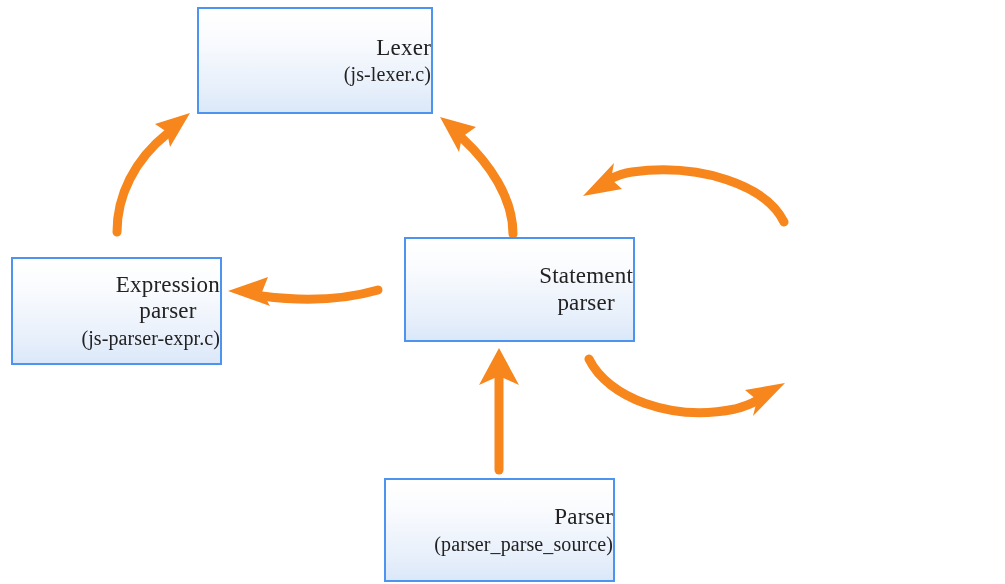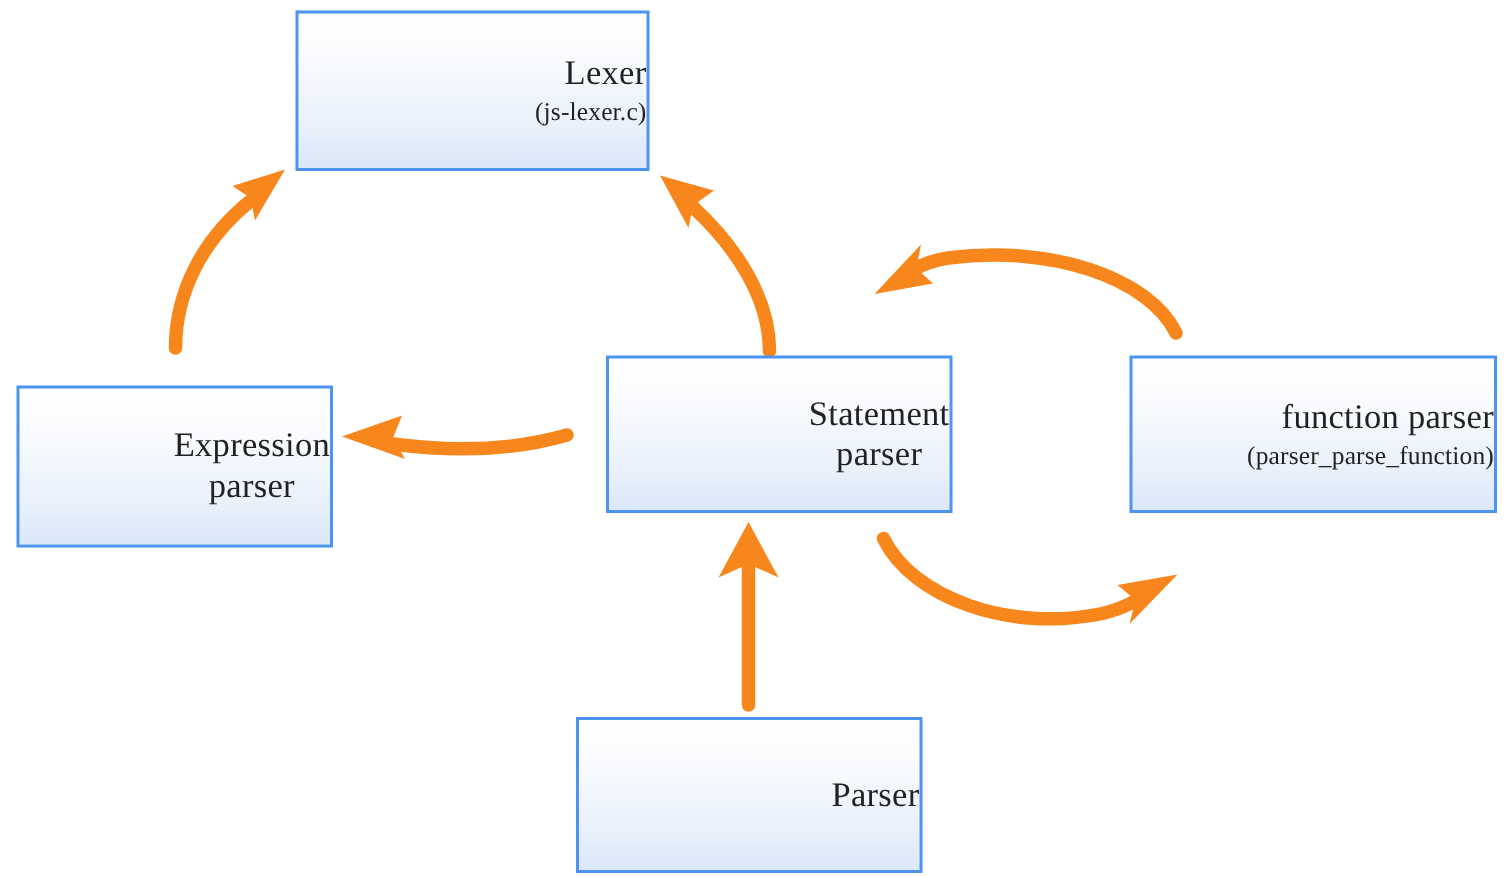--- a/index.html
+++ b/index.html
@@ -35,21 +35,21 @@
     color: #222222;
     line-height: 1.16;
     font-family: Liberation Serif, serif;
   }
   .node .title {
     font-size: 23px;
     letter-spacing: 0.2px;
     white-space: pre-line;
   }
   .node .sub {
-    font-size: 17px;
+    font-size: 20px;
     letter-spacing: 0.1px;
     margin-top: 2px;
   }
   
   #node-lexer        { left: 197px; top: 7px;   width: 236px; height: 107px; }
   #node-expression   { left: 11px;  top: 227px; width: 211px; height: 108px; margin-top: 30px; }
   #node-statement    { left: 404px; top: 237px; width: 231px; height: 105px; }
   #node-function     { left: 753px; top: 237px; width: 245px; height: 105px; }
   #node-parser       { left: 384px; top: 478px; width: 231px; height: 104px; }
 </style>
@@ -98,29 +98,27 @@
   </svg>
 
   <div class="node" id="node-lexer">
     <div class="title">Lexer</div>
     <div class="sub">(js-lexer.c)</div>
   </div>
 
   <div class="node" id="node-expression">
     <div class="title">Expression
 parser</div>
+    <div class="sub">(js-parser-expr.c)</div>
   </div>
 
   <div class="node" id="node-statement">
     <div class="title">Statement
 parser</div>
   </div>
 
-  <div class="node" id="node-function">
-    <div class="title">function parser</div>
-    <div class="sub">(parser_parse_function)</div>
-  </div>
 
   <div class="node" id="node-parser">
     <div class="title">Parser</div>
+    <div class="sub">(parser_parse_source)</div>
   </div>
 
 </div>
 
 </body></html>

